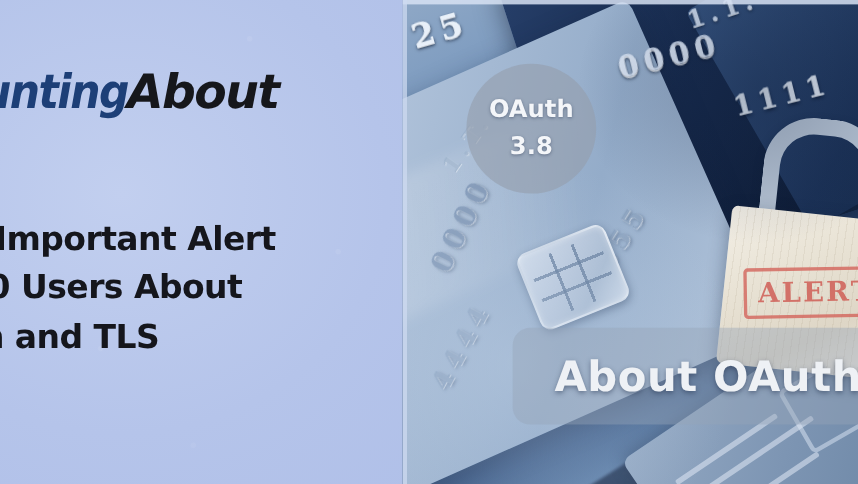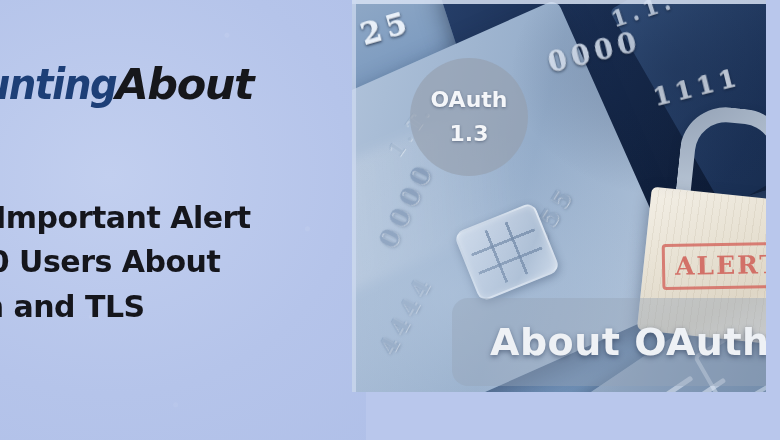--- a/index.html
+++ b/index.html
@@ -84,24 +84,24 @@
     font-size: 30px;
     line-height: 1.48;
     letter-spacing: -0.5px;
     white-space: nowrap;
   }
   .headline .hl-line { display: block; }
 
   
   .photo {
     position: absolute;
-    left: 352px;
+    left: 366px;
     top: 0;
     width: 414px;
-    height: 392px;
+    height: 440px;
     overflow: hidden;
     background:
       linear-gradient(152deg,
         #8fa8c6 0%,
         #7e9cc0 14%,
         #5f7ea8 28%,
         #3d5c8c 42%,
         #24406e 56%,
         #33527f 70%,
         #6d8fb6 84%,
@@ -417,21 +417,21 @@
       <div class="lock-body">
         <div class="lock-grain"></div>
         <div class="alert-stamp">ALERT</div>
       </div>
     </div>
 
     <div class="photo-haze"></div>
 
     <div class="oauth-circle">
       <span class="oc-line">OAuth</span>
-      <span class="oc-line">1.3</span>
+      <span class="oc-line">3.8</span>
     </div>
 
     <div class="about-banner">
       <span class="ab-text">About OAuth</span>
     </div>
 
     <div class="photo-edge-top"></div>
     <div class="photo-edge-left"></div>
 
   </div>

